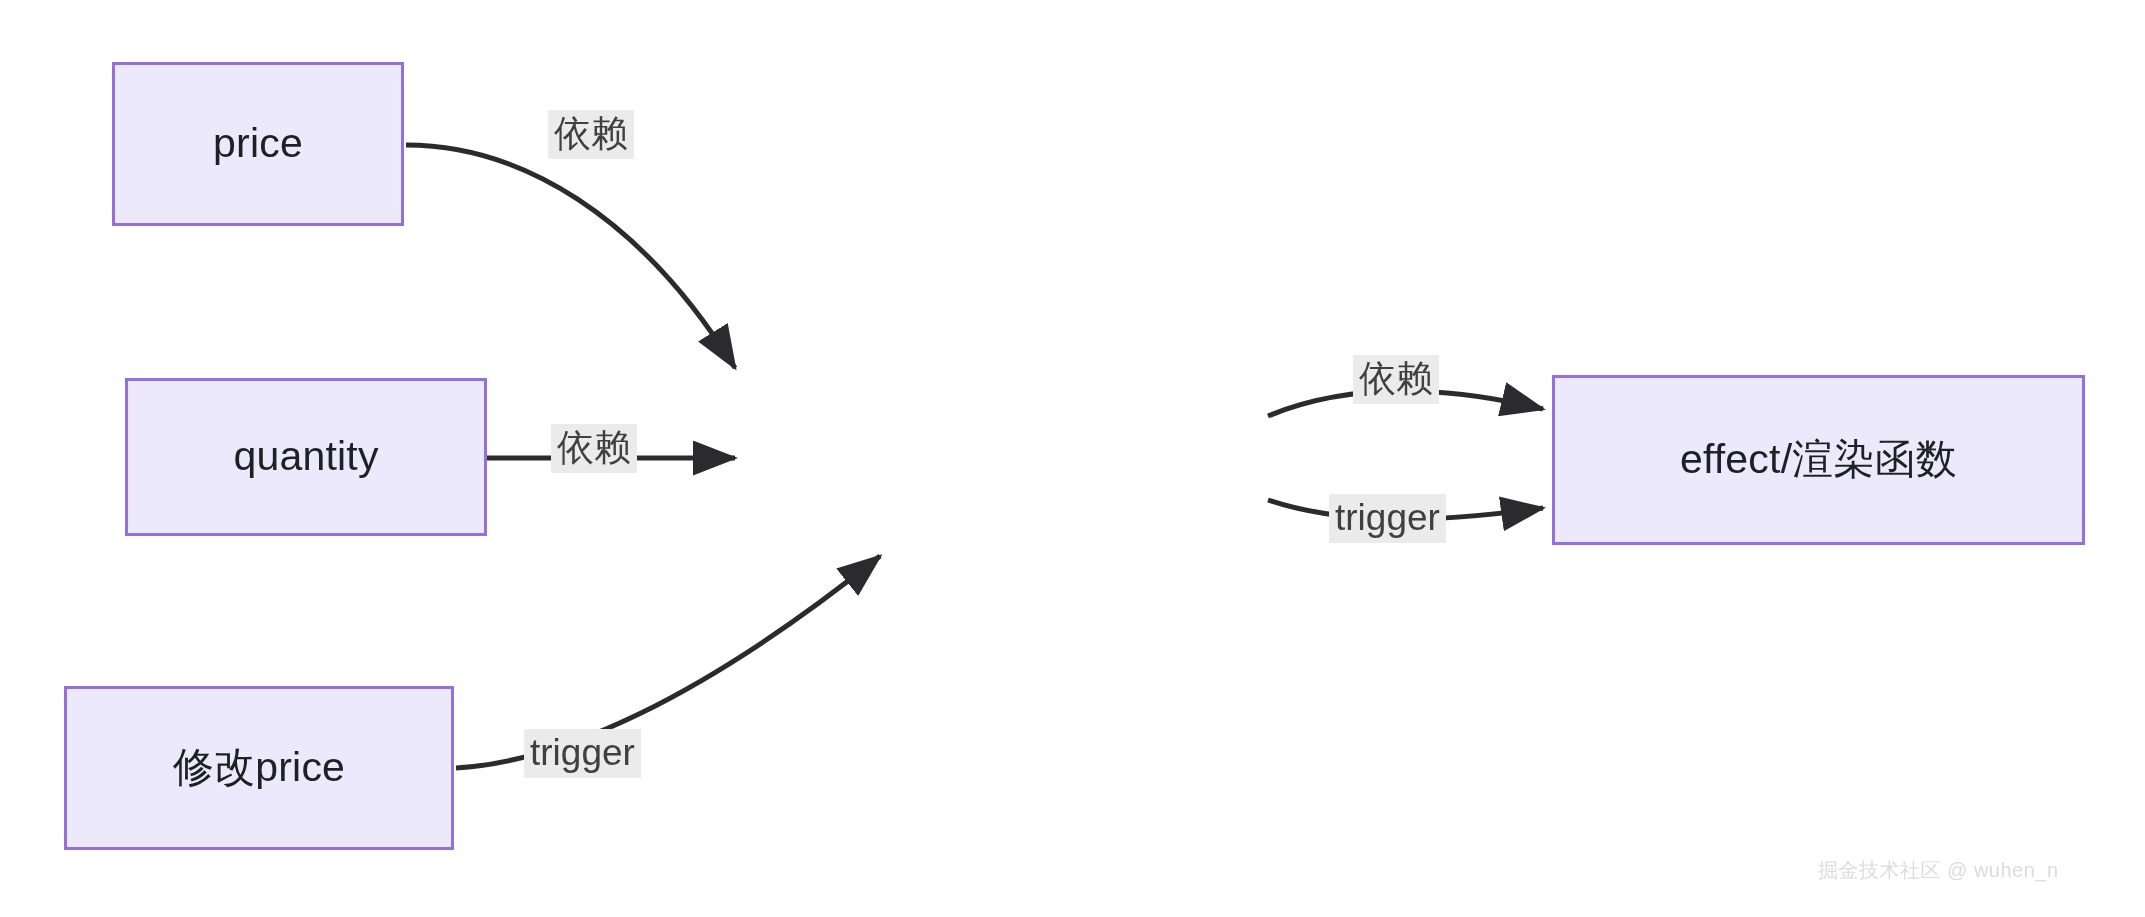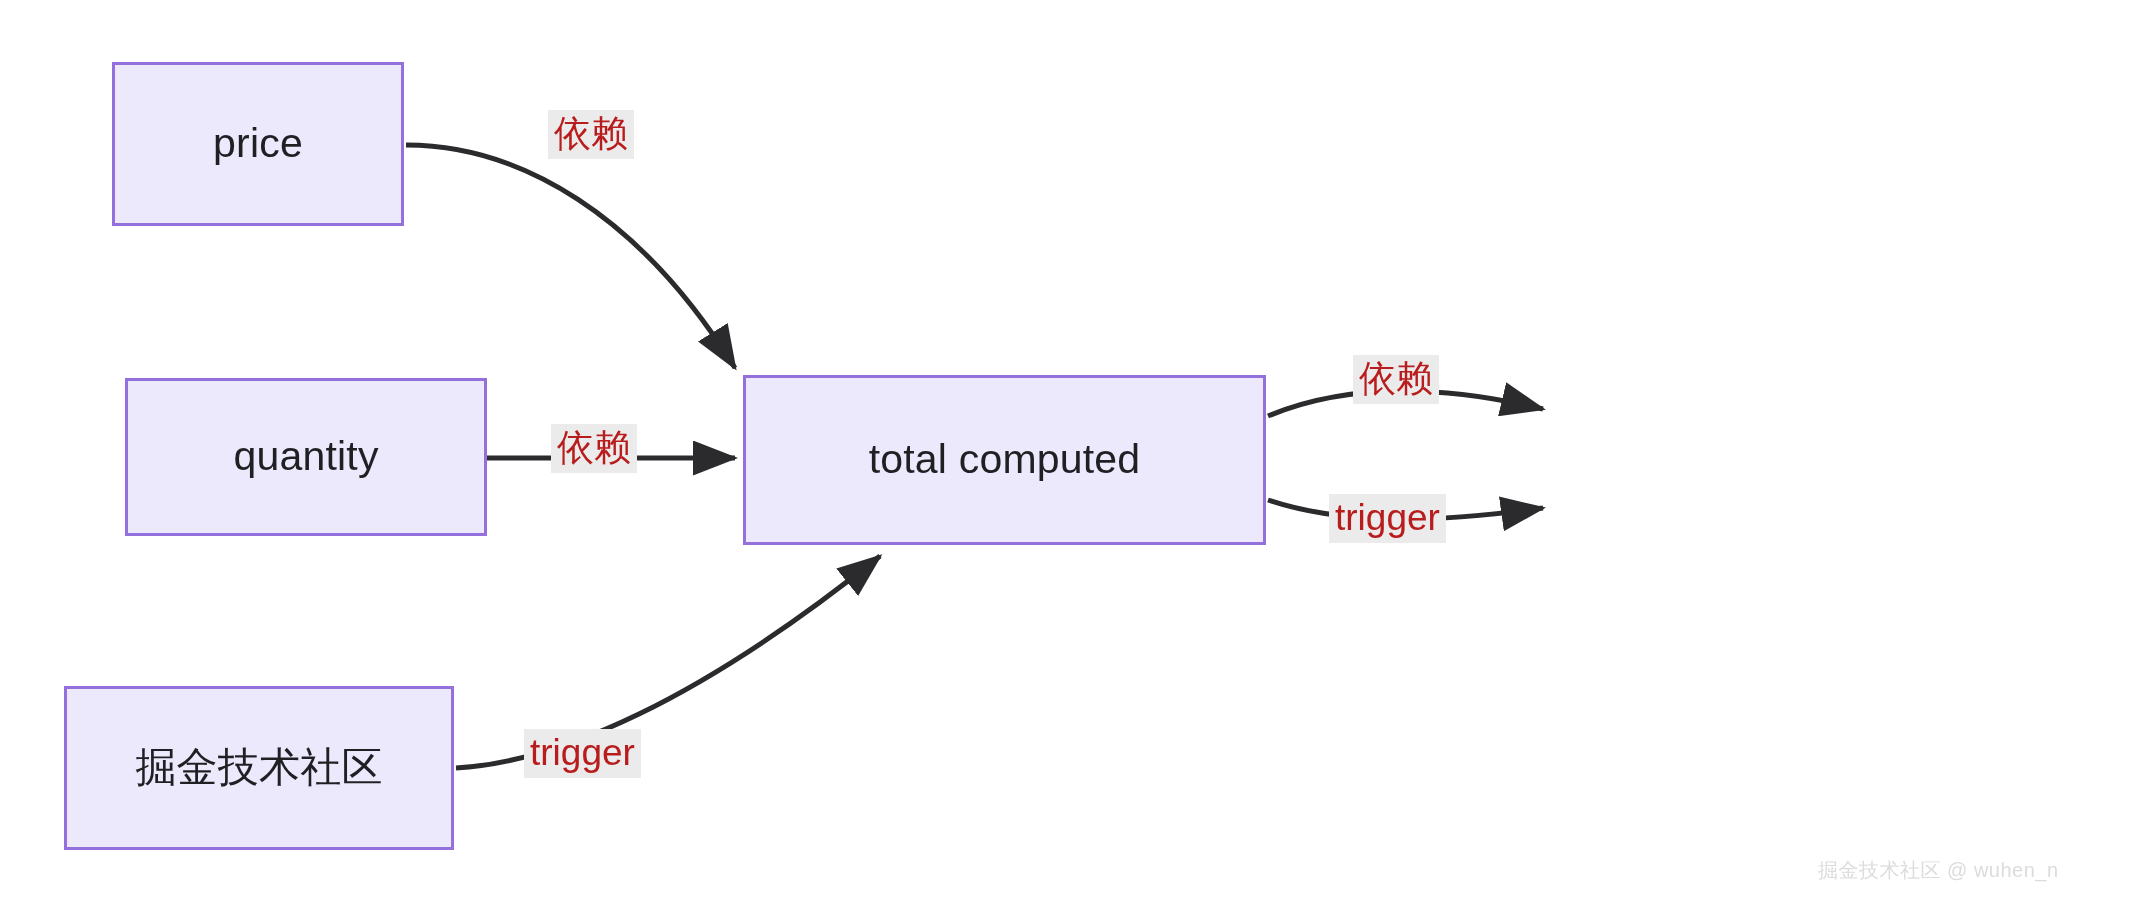--- a/index.html
+++ b/index.html
@@ -40,21 +40,21 @@
   .node-label {
     color: #1f2023;
     font-size: 41px;
     line-height: 1.1;
     letter-spacing: 0.2px;
     white-space: nowrap;
   }
   .edge-label {
     position: absolute;
     background: #ebebeb;
-    color: #b91c1c;
+    color: #404040;
     font-size: 37px;
     line-height: 1.15;
     padding: 3px 6px;
     white-space: nowrap;
     box-sizing: border-box;
   }
   .watermark {
     position: absolute;
     color: #dcdcdc;
     font-size: 20px;
@@ -103,27 +103,27 @@
 
   <div class="node" id="node-price">
     <span class="node-label">price</span>
   </div>
 
   <div class="node" id="node-quantity">
     <span class="node-label">quantity</span>
   </div>
 
   <div class="node" id="node-modify-price">
-    <span class="node-label">掘金技术社区</span>
+    <span class="node-label">修改price</span>
   </div>
 
-  <div class="node" id="node-total">
-    <span class="node-label">total computed</span>
+
+  <div class="node" id="node-effect">
+    <span class="node-label">effect/渲染函数</span>
   </div>
-
 
   <div class="edge-label" id="label-price-total">依赖</div>
 
   <div class="edge-label" id="label-quantity-total">依赖</div>
 
   <div class="edge-label" id="label-modify-total">trigger</div>
 
   <div class="edge-label" id="label-total-effect">依赖</div>
 
   <div class="edge-label" id="label-total-trigger">trigger</div>

